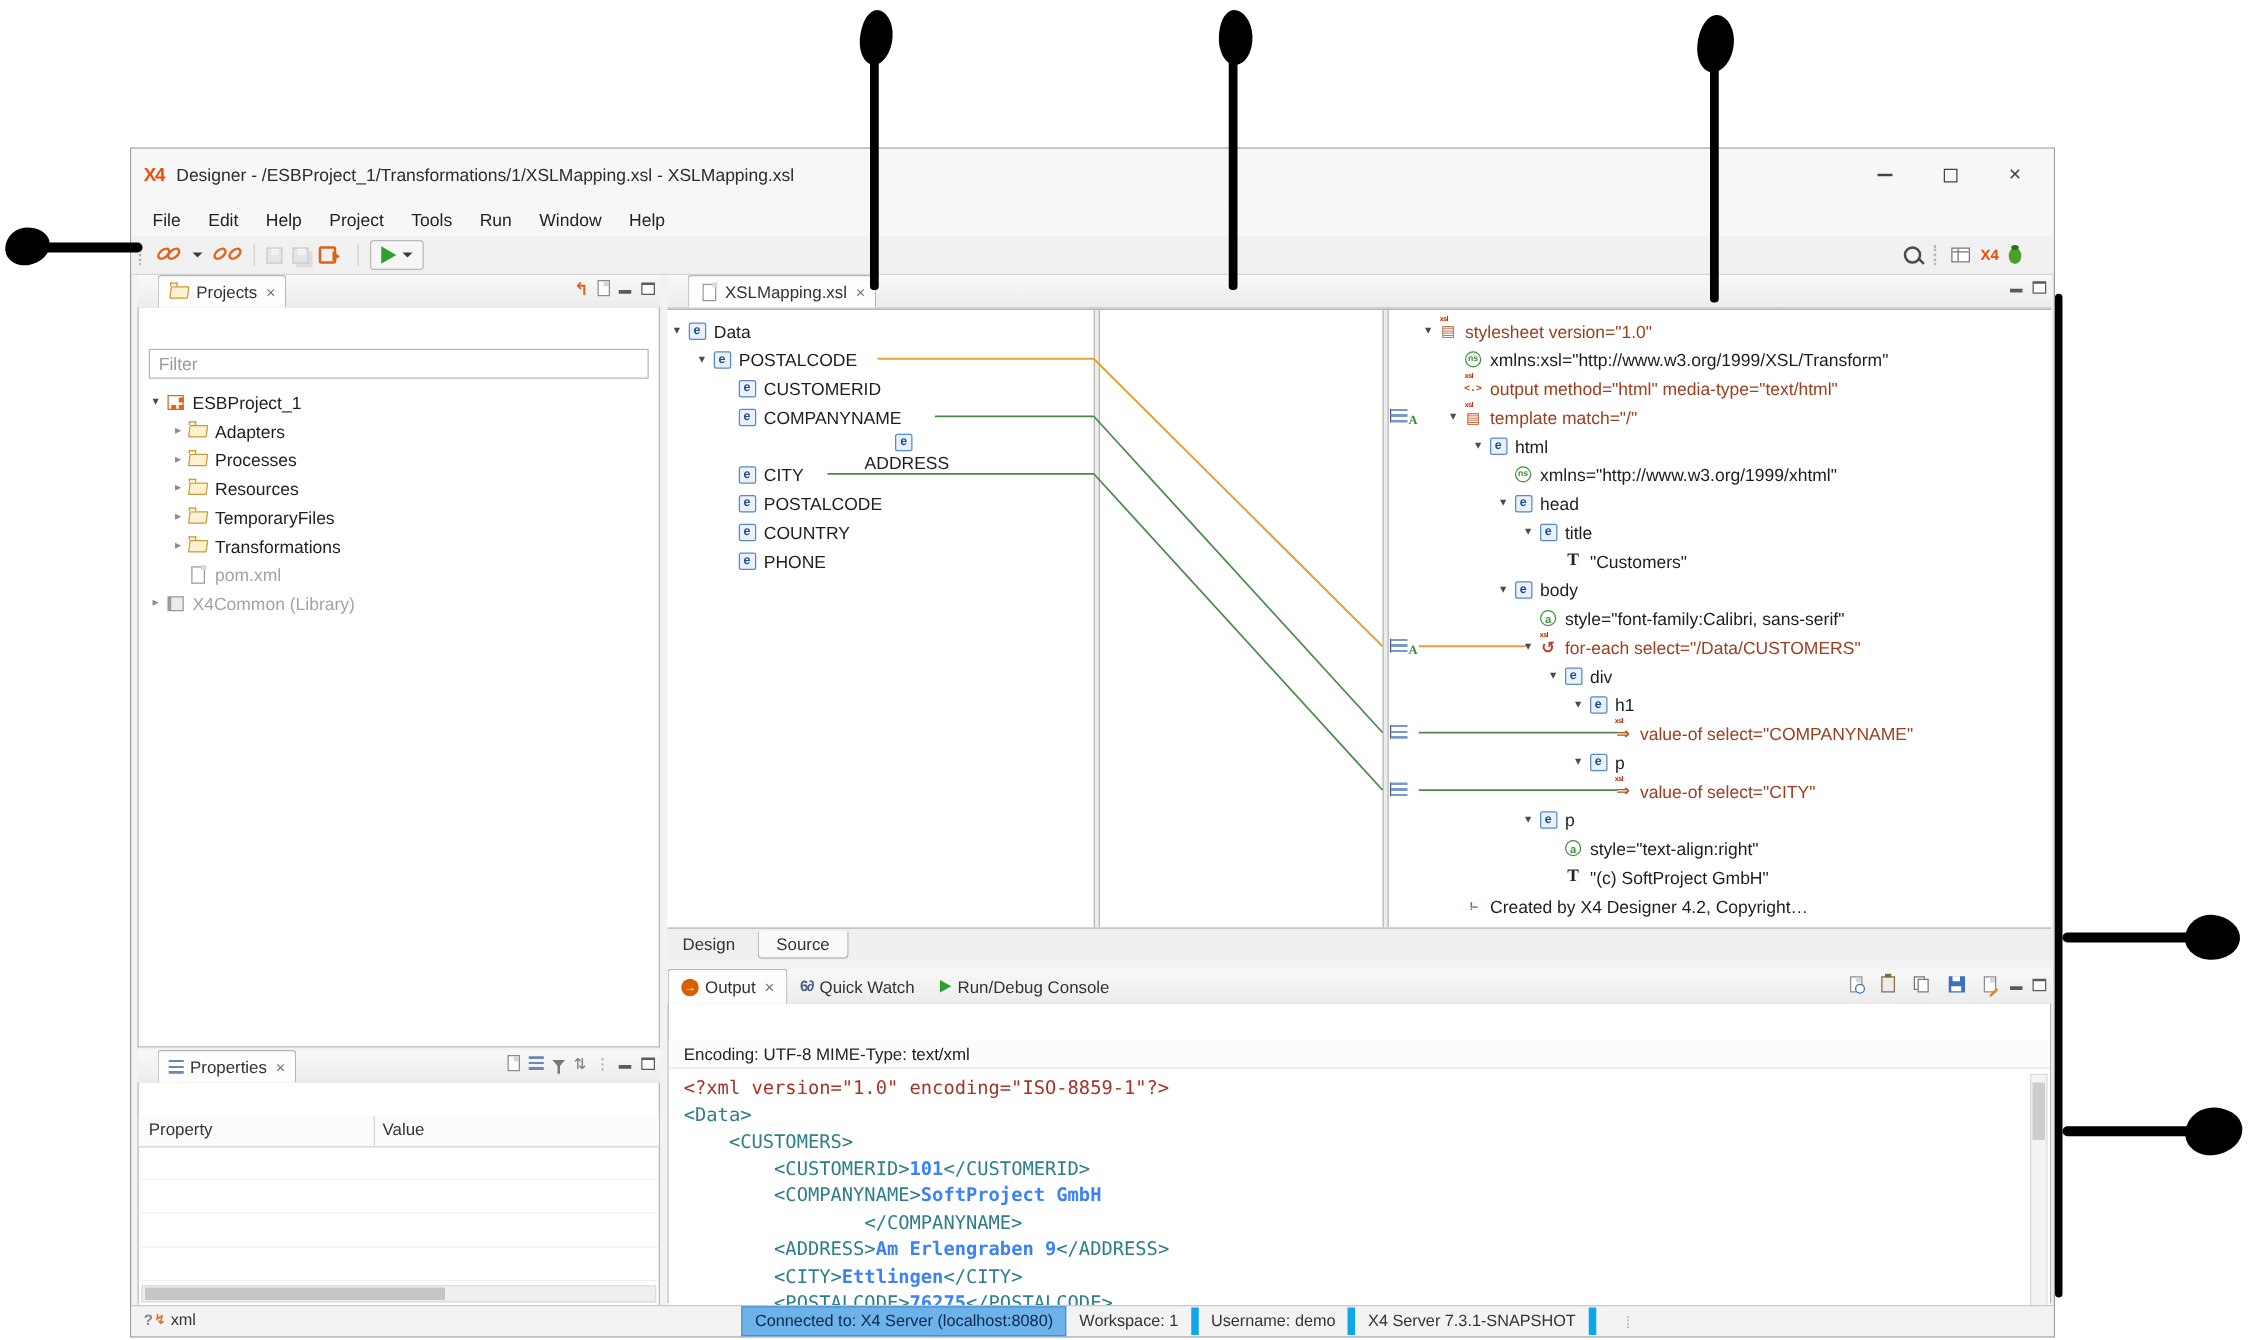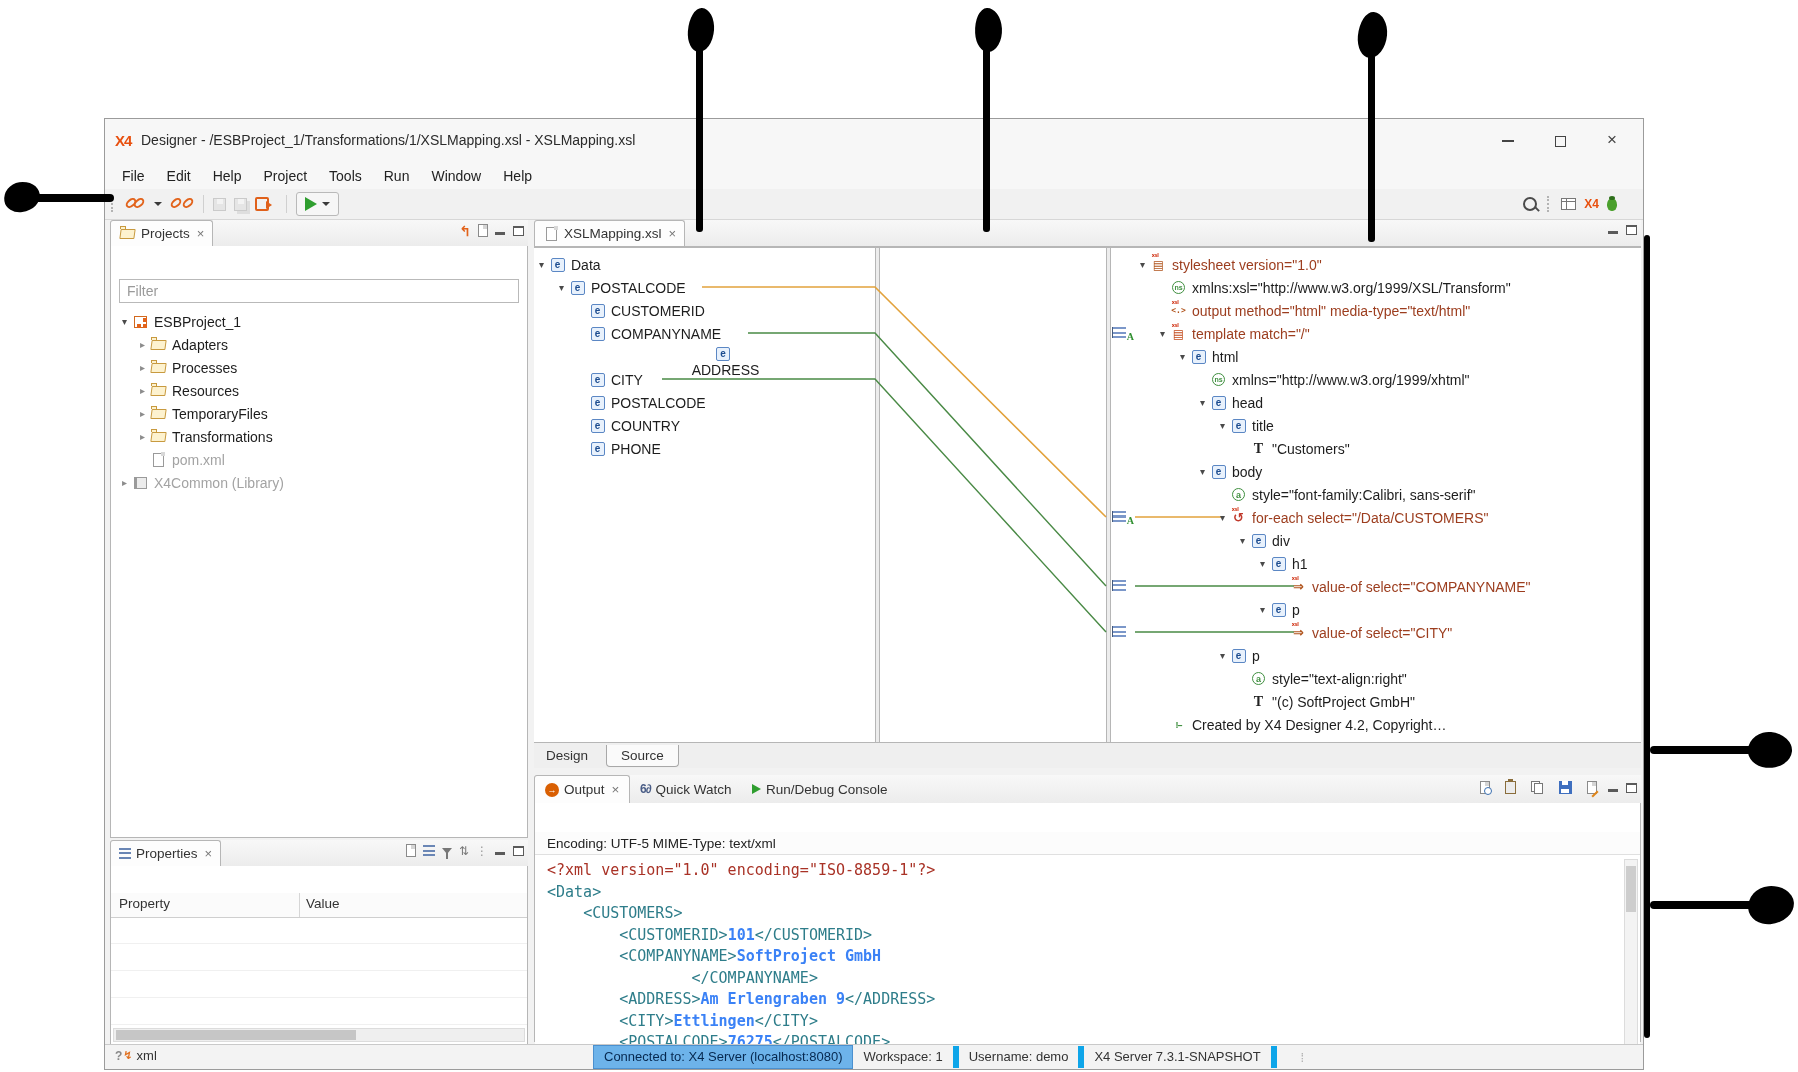--- a/index.html
+++ b/index.html
@@ -43,21 +43,21 @@
   .tb-perspective::before{content:"";position:absolute;left:4px;top:0;bottom:0;width:1px;background:#777;}
   .tb-perspective::after{content:"";position:absolute;left:0;right:0;top:2px;height:1px;background:#777;}
   .tb-x4-logo{font-weight:bold;font-size:12px;color:#e8500f;}
   .tb-debug{width:10px;height:13px;background:#4aa02c;border-radius:50% 50% 45% 45%;position:relative;}
   .tb-debug::before{content:"";position:absolute;top:-2px;left:2px;width:6px;height:4px;background:#2d6e1a;border-radius:50%;}
   .tb-refresh{color:#e07020;font-weight:bold;font-size:16px;line-height:16px;}
   .tb-disabled{opacity:.55;}
   
   .panel{position:absolute;background:#f2f2f2;}
   .tabrow{position:absolute;left:0;top:0;right:0;height:26px;background:linear-gradient(#f8f8f8,#ececec);border-bottom:1px solid #b6b6b6;}
-  .vtab{position:absolute;left:0;top:0;height:26px;background:#fdfdfd;border:1px solid #b6b6b6;border-bottom:none;border-radius:3px 3px 0 0;display:flex;align-items:center;padding:0 8px;font-size:13.5px;color:#333;box-sizing:border-box;}
+  .vtab{position:absolute;left:16px;top:0;height:26px;background:#fdfdfd;border:1px solid #b6b6b6;border-bottom:none;border-radius:3px 3px 0 0;display:flex;align-items:center;padding:0 8px;font-size:13.5px;color:#333;box-sizing:border-box;}
   .vtab .close-x{margin-left:7px;color:#777;font-size:13px;}
   .panel-body{position:absolute;left:0;right:0;bottom:0;background:#fff;border:1px solid #b6b6b6;border-top:none;box-sizing:border-box;}
   .hdr-icons{position:absolute;right:4px;top:4px;display:flex;align-items:center;gap:7px;}
   .pmin{display:inline-block;width:11px;height:11px;position:relative;}
   .pmin::before{content:"";position:absolute;left:0;bottom:1px;width:10px;height:3px;background:#5a5a5a;}
   .pmax{display:inline-block;width:11px;height:10px;border:1px solid #5a5a5a;border-top:2px solid #5a5a5a;box-sizing:border-box;background:#fff;}
   .mini-doc{display:inline-block;width:10px;height:13px;background:#fff;border:1px solid #8a8a8a;position:relative;box-sizing:border-box;}
   .mini-doc::before{content:"";position:absolute;right:0;top:0;width:4px;height:4px;background:#d5d5d5;}
   .i-linkeditor{color:#e2631b;font-size:14px;font-weight:bold;line-height:12px;}
   .i-funnel{display:inline-block;width:0;height:0;border-left:5px solid transparent;border-right:5px solid transparent;border-top:6px solid #777;position:relative;}
@@ -533,21 +533,21 @@
           <div class="otab" style="left: 96px;">
             <span class="ic-quickwatch">6∂</span>
             <span>Quick Watch</span>
           </div>
           <div class="otab" style="left: 208px;">
             <span class="ic-runconsole"></span>
             <span>Run/Debug Console</span>
           </div>
         </div>
       <div class="panel-body" style="top:28px;">
-        <div class="enc-line">Encoding: UTF-5 MIME-Type: text/xml</div>
+        <div class="enc-line">Encoding: UTF-8 MIME-Type: text/xml</div>
         <div class="xml-area">
           <div id="xml-lines" style="padding:5px 0 0 12px;">
               <div class="codeline"><span class="pi">&lt;?xml version="1.0" encoding="ISO-8859-1"?&gt;</span></div>
               <div class="codeline"><span class="tag">&lt;Data&gt;</span></div>
               <div class="codeline"><span class="pl">    </span><span class="tag">&lt;CUSTOMERS&gt;</span></div>
               <div class="codeline"><span class="pl">        </span><span class="tag">&lt;CUSTOMERID&gt;</span><span class="tx">101</span><span class="tag">&lt;/CUSTOMERID&gt;</span></div>
               <div class="codeline"><span class="pl">        </span><span class="tag">&lt;COMPANYNAME&gt;</span><span class="tx">SoftProject GmbH</span></div>
               <div class="codeline"><span class="pl">                </span><span class="tag">&lt;/COMPANYNAME&gt;</span></div>
               <div class="codeline"><span class="pl">        </span><span class="tag">&lt;ADDRESS&gt;</span><span class="tx">Am Erlengraben 9</span><span class="tag">&lt;/ADDRESS&gt;</span></div>
               <div class="codeline"><span class="pl">        </span><span class="tag">&lt;CITY&gt;</span><span class="tx">Ettlingen</span><span class="tag">&lt;/CITY&gt;</span></div>

